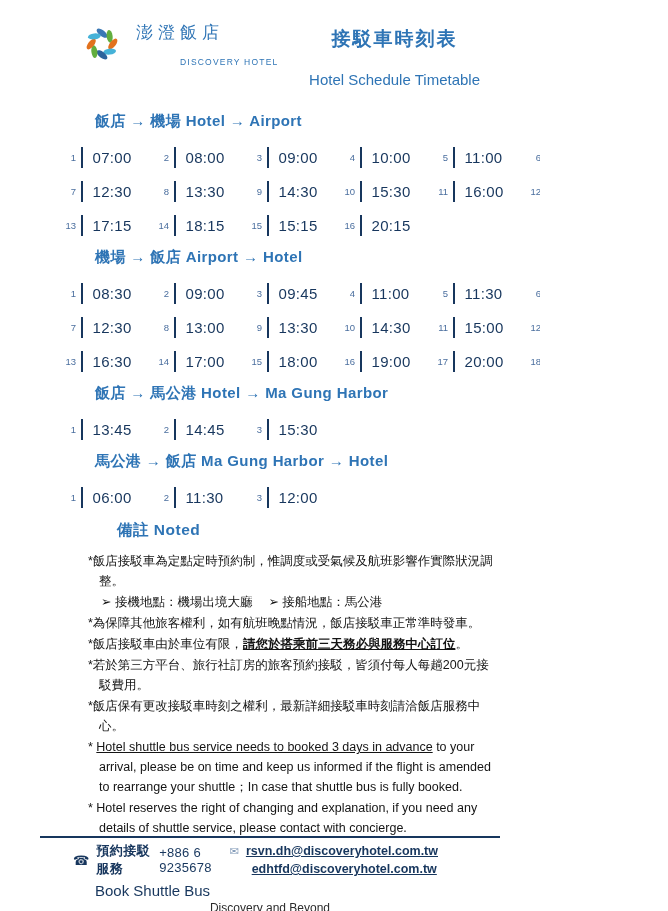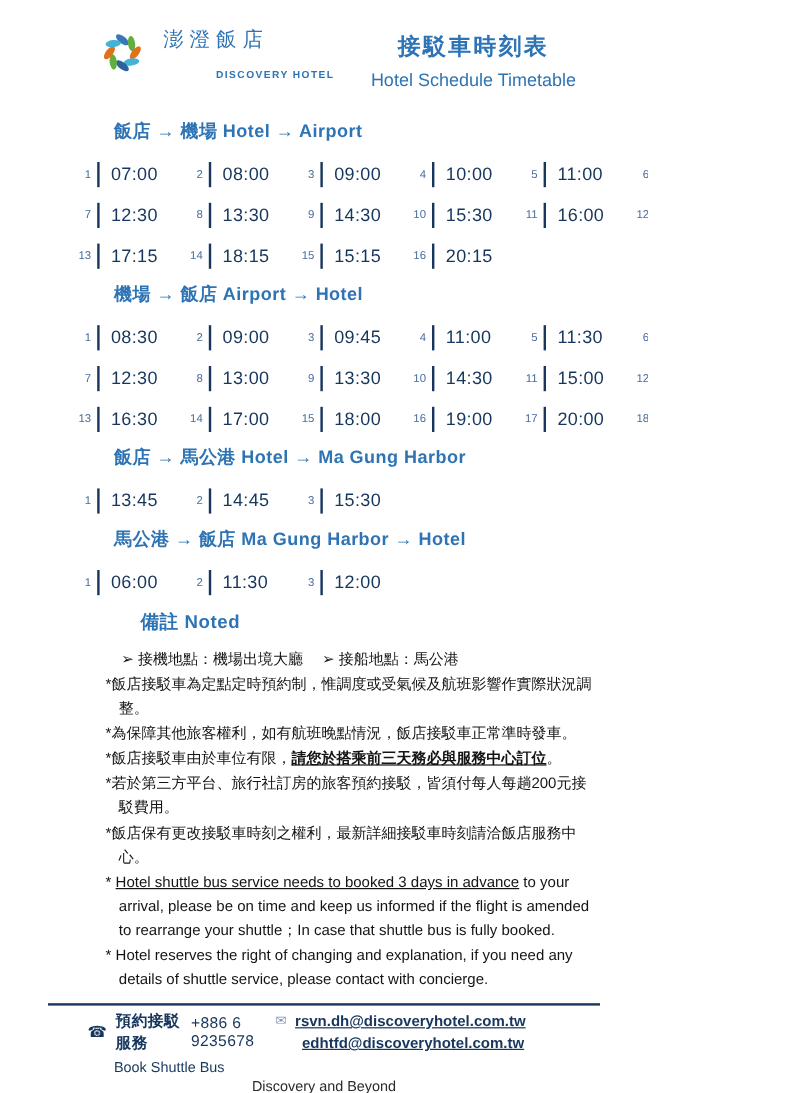--- a/index.html
+++ b/index.html
@@ -9,24 +9,24 @@
     --ink:#141414;
   }
   *{margin:0;padding:0;box-sizing:border-box;}
   body{background:#ffffff;font-family:"Liberation Sans","DejaVu Sans",sans-serif;}
   .page{width:540px;height:911px;background:#fff;padding:16px 40px 0 40px;overflow:hidden;position:relative;}
 
   
   header{display:flex;justify-content:space-between;align-items:flex-start;margin:4px 8px 0 38px;}
   .brand{display:flex;align-items:center;gap:10px;}
   .brand-text .brand-cn{font-size:17px;color:var(--heading-blue);letter-spacing:5px;font-weight:500;}
-  .brand-text .brand-en{font-size:8.5px;color:var(--heading-blue);font-weight:700;letter-spacing:1.2px;margin-top:13px;padding-left:44px;}
+  .brand-text .brand-en{font-size:8.5px;color:var(--heading-blue);font-weight:400;letter-spacing:1.2px;margin-top:13px;padding-left:44px;}
   .title-block{text-align:center;margin-top:6px;margin-right:12px;}
   .title-cn{font-size:19px;font-weight:700;color:var(--heading-blue);letter-spacing:2px;}
-  .title-en{font-size:15px;color:var(--heading-blue);margin-top:7px;}
+  .title-en{font-size:15px;color:var(--heading-blue);margin-top:19px;}
 
   
   main{margin-left:22px;margin-top:24px;}
   .schedule-section{margin-bottom:6px;}
   .section-heading{font-size:15px;font-weight:600;color:var(--heading-blue);letter-spacing:0.4px;margin:0 0 15px 33px;}
   .row{display:grid;grid-template-columns:repeat(6,93px);margin-bottom:12px;}
   .cell{display:flex;align-items:center;height:22px;}
   .num{width:14px;text-align:right;font-size:9.5px;color:var(--num-blue);margin-right:5px;flex:0 0 14px;}
   .vbar{width:1.5px;height:21px;background:var(--navy);margin-right:10px;flex:0 0 1.5px;}
   .time{font-size:15px;color:var(--navy);letter-spacing:0.3px;white-space:nowrap;}
@@ -43,21 +43,21 @@
   .note-line.indent{margin-left:13px;}
 
   
   footer{position:absolute;left:40px;right:40px;top:836px;border-top:2px solid var(--navy);padding-top:4px;}
   .footer-cols{display:flex;justify-content:space-between;}
   .footer-left{margin-left:33px;color:var(--navy);}
   .phone-line{display:flex;align-items:center;font-size:13px;}
   .phone-icon{font-size:13px;margin-right:7px;color:var(--navy);}
   .phone-label{font-weight:700;margin-right:5px;letter-spacing:0.5px;}
   .phone-number{font-weight:500;letter-spacing:0.3px;}
-  .phone-sub{font-size:12px;margin:4px 0 0 22px;color:var(--navy);}
+  .phone-sub{font-size:15px;margin:4px 0 0 22px;color:var(--navy);}
   .footer-right{margin-right:62px;text-align:left;}
   .email-line{display:flex;align-items:center;font-size:12.5px;line-height:18px;}
   .envelope-icon{color:#7d96b5;font-size:11px;margin-right:7px;}
   .email-link{color:var(--navy);font-weight:600;text-decoration:underline;cursor:pointer;}
   .email-line.second{margin-left:22px;}
   .tagline{text-align:center;margin-top:1px;color:#2b2b2b;}
   .tagline .cn{font-size:12px;line-height:16px;}
   .tagline .en{font-size:12px;line-height:16px;}
 </style>
 </head>
@@ -319,22 +319,22 @@
               <span class="time">12:00</span>
             </div>
           </div>
         </section>
       </div>
 
 
     <section class="notes">
       <h2 class="notes-heading">備註 Noted</h2>
       <div id="notes-root">
+          <p class="note-line"><span>*飯店接駁車為定點定時預約制，惟調度或受氣候及航班影響作實際狀況調整。</span></p>
           <p class="note-line indent"><span>➢ 接機地點：機場出境大廳　 ➢ 接船地點：馬公港</span></p>
-          <p class="note-line"><span>*飯店接駁車為定點定時預約制，惟調度或受氣候及航班影響作實際狀況調整。</span></p>
           <p class="note-line"><span>*為保障其他旅客權利，如有航班晚點情況，飯店接駁車正常準時發車。</span></p>
           <p class="note-line"><span>*飯店接駁車由於車位有限，</span><span style="font-weight: 700; text-decoration: underline;">請您於搭乘前三天務必與服務中心訂位</span><span>。</span></p>
           <p class="note-line"><span>*若於第三方平台、旅行社訂房的旅客預約接駁，皆須付每人每趟200元接駁費用。</span></p>
           <p class="note-line"><span>*飯店保有更改接駁車時刻之權利，最新詳細接駁車時刻請洽飯店服務中心。</span></p>
           <p class="note-line"><span>* </span><span style="text-decoration: underline;">Hotel shuttle bus service needs to booked 3 days in advance</span><span> to your arrival, please be on time and keep us informed if the flight is amended to rearrange your shuttle；In case that shuttle bus is fully booked.</span></p>
           <p class="note-line"><span>* Hotel reserves the right of changing and explanation, if you need any details of shuttle service, please contact with concierge.</span></p>
         </div>
     </section>
   </main>
 

